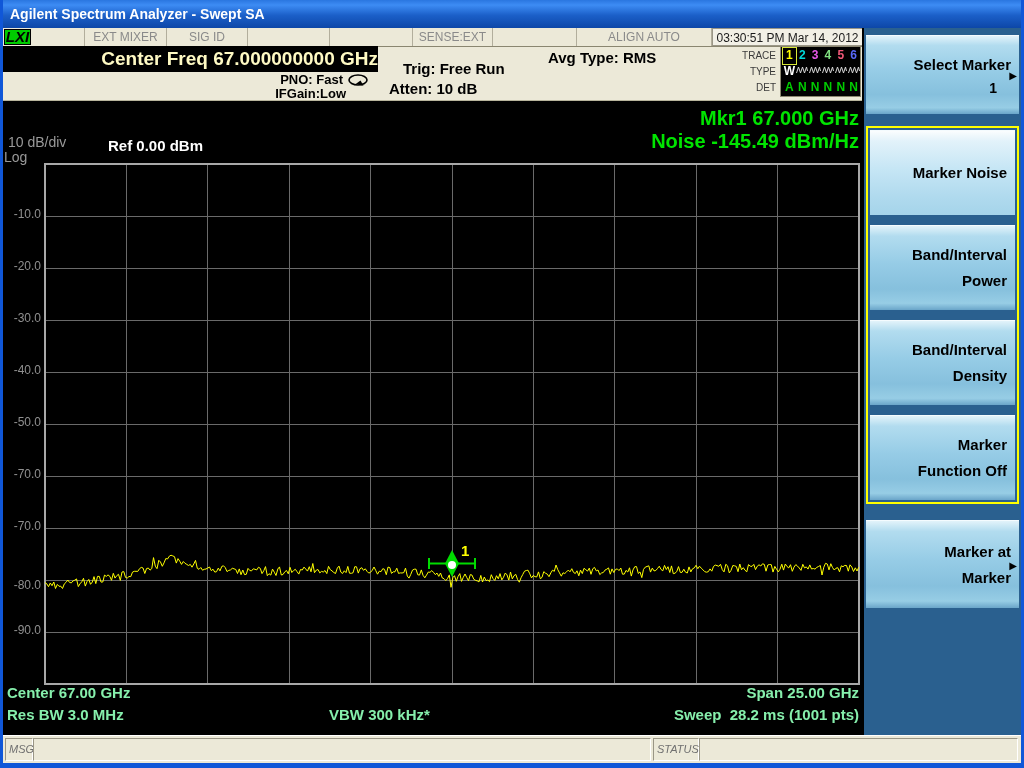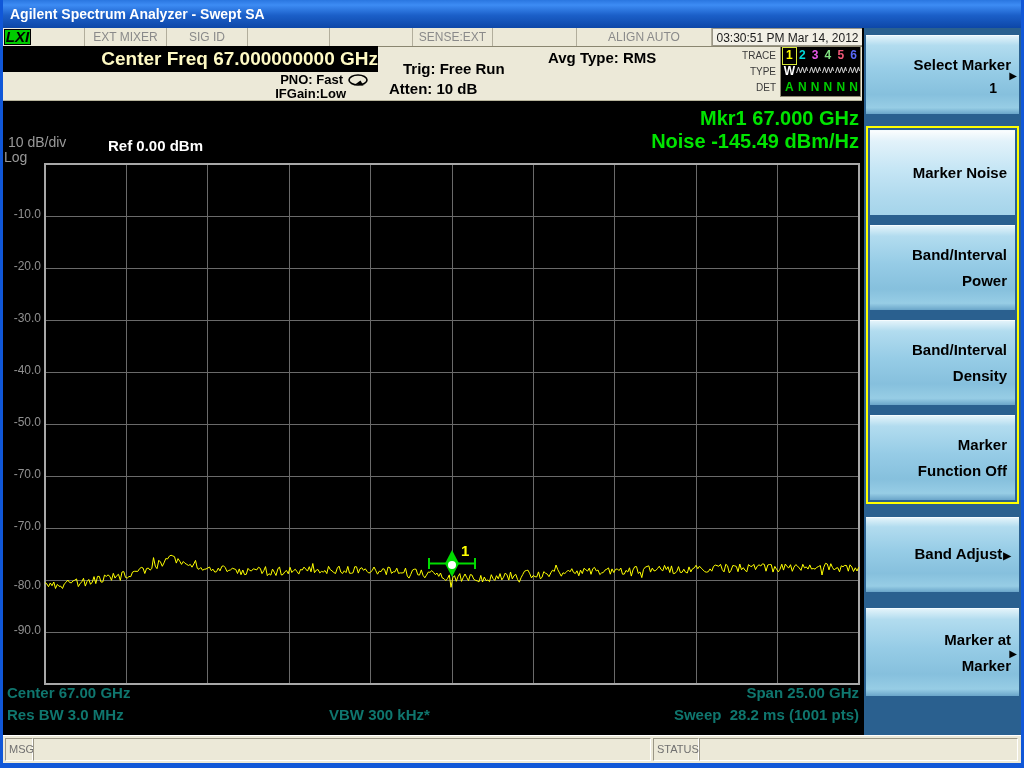--- a/index.html
+++ b/index.html
@@ -38,21 +38,21 @@
   .tl-cell{width:13px;text-align:center;font-size:12px;font-weight:bold;line-height:15px;}
   .tl-sel{outline:1px solid #d8e838;}
   
   #mainblack{position:absolute;left:0;top:101px;width:859px;height:634px;background:#000;}
   .gray-lb{position:absolute;color:#9a9a9a;font-size:14px;white-space:nowrap;}
   .white-lb{position:absolute;color:#fff;font-weight:bold;font-size:15px;white-space:nowrap;}
   .green-lb{position:absolute;right:3px;color:#00e400;font-weight:bold;font-size:20px;
     white-space:pre;text-align:right;}
   .ylab{position:absolute;width:38px;text-align:right;color:#909090;font-size:12px;left:0;}
   #plotwrap{position:absolute;left:41px;top:62px;width:816px;height:522px;}
-  .annot{position:absolute;color:#0f766e;font-weight:bold;font-size:15px;white-space:pre;}
+  .annot{position:absolute;color:#86efac;font-weight:bold;font-size:15px;white-space:pre;}
   
   #sidebar{position:absolute;left:859px;top:28px;width:159px;height:707px;background:#2a608f;
     border-left:2px solid #000;padding:4px 2px 0 2px;}
   #sb-header{height:33px;background:linear-gradient(180deg,#5b93c8 0%,#3a74ae 45%,#1d4e87 100%);
     color:#fff;font-weight:bold;font-size:15px;text-align:center;line-height:33px;
     border-radius:3px 3px 0 0;}
   .sb-btn{position:relative;width:100%;
     background:linear-gradient(180deg,#e2f3fa 0%,#b2dcef 12%,#96cce6 45%,#86c0dd 75%,#97cde5 92%,#6aa5c9 100%);
     display:flex;flex-direction:column;justify-content:center;align-items:flex-end;
     padding-right:8px;cursor:pointer;border-top:1px solid #f4fbfe;}
@@ -62,21 +62,21 @@
   .sb-arrow{position:absolute;right:2px;top:50%;transform:translateY(-50%);
     color:#000;font-size:10px;}
   .sb-arrow.inline{position:static;transform:none;margin-left:1px;}
   #sb-group{border:2px solid #ffff00;background:#2a608f;display:flex;flex-direction:column;
     gap:10px;padding:2px;margin-top:12px;}
   
   #footer{position:absolute;left:0;top:735px;width:1018px;height:28px;background:#ece9d8;
     border-top:1px solid #fff;}
   .ft-cell{position:absolute;top:2px;height:23px;background:#ece9d8;
     border:1px solid #9a9686;border-bottom-color:#fff;border-right-color:#fff;
-    color:#707070;font-size:11px;line-height:21px;padding-left:3px;}
+    color:#707070;font-size:11px;line-height:21px;padding-left:3px;font-style:italic;}
 </style>
 </head>
 <body>
 
 <div id="app">
 
   <div id="titlebar">
     <span>Agilent Spectrum Analyzer - Swept SA</span>
   </div>
 
@@ -219,23 +219,20 @@
           </div>
           <div class="sb-btn" style="height: 85px;">
             <div class="ln">Band/Interval</div>
             <div class="ln">Density</div>
           </div>
           <div class="sb-btn" style="height: 85px;">
             <div class="ln">Marker</div>
             <div class="ln">Function Off</div>
           </div>
         </div>
-        <div class="sb-btn" style="height: 75px; margin-top: 13px;">
-          <div class="ln">Band Adjust<span class="sb-arrow inline">▶</span></div>
-        </div>
         <div class="sb-btn" style="height: 88px; margin-top: 16px;">
           <div class="ln">Marker at</div>
           <div class="ln">Marker</div>
           <span class="sb-arrow">▶</span>
         </div>
       </div>
   </div>
 
   <div id="footer">
     <div class="ft-cell" style="left:2px;width:28px;">MSG</div>

